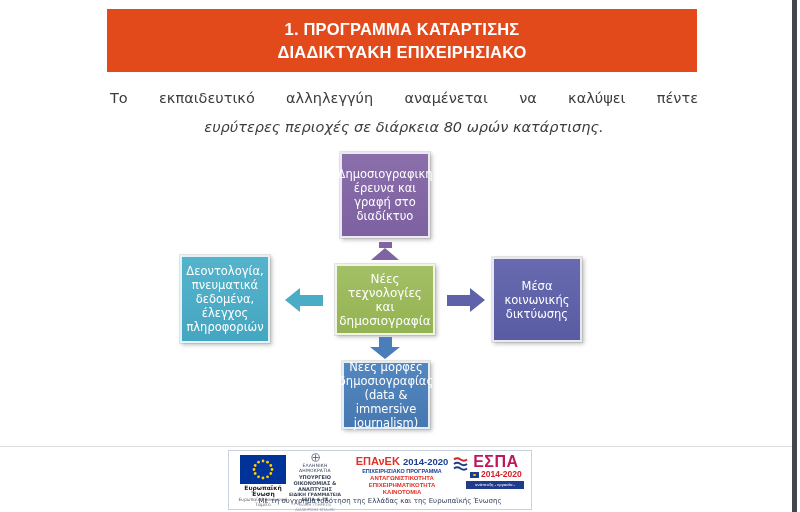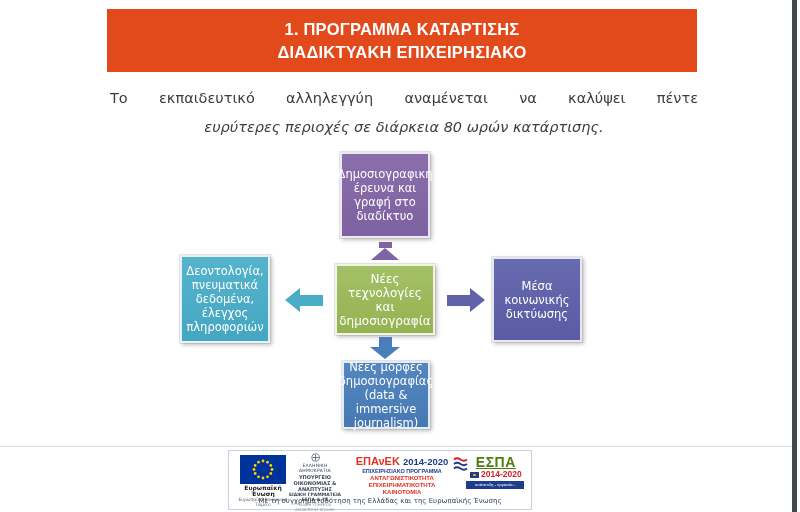--- a/index.html
+++ b/index.html
@@ -88,21 +88,21 @@
   .epanek-name  { color:#e03127; }
   .epanek-years { color:#1b3e94; font-size:9.5px; font-weight:bold; }
   .epanek-l2 { color:#1b3e94; font-size:5.5px; font-weight:bold; line-height:6.5px; margin-top:1px; }
   .epanek-l3, .epanek-l4, .epanek-l5 { color:#e03127; font-size:6px; font-weight:bold; line-height:7px; }
 
   .espa-block { position:absolute; left:224px; top:4px; width:76px;
     font-family:"Liberation Sans", sans-serif; }
   .espa-top { display:flex; align-items:flex-start; }
   .espa-waves { margin-top:1px; }
   .espa-main { margin-left:2px; text-align:center; }
-  .espa-name { font-size:14px; font-weight:bold; color:#4d7c0f; line-height:14px; letter-spacing:.5px;text-decoration:underline; }
+  .espa-name { font-size:16px; font-weight:bold; color:#be185d; line-height:14px; letter-spacing:.5px; }
   .espa-years-row { display:flex; align-items:center; justify-content:center; margin-top:1px; }
   .espa-mini-flag { width:9px; height:6px; background:#1f3c8c; position:relative; margin-right:2px; }
   .espa-mini-flag::after { content:""; position:absolute; left:3px; top:2px; width:3px; height:2px; background:#ffcc00; border-radius:50%; }
   .espa-years { font-size:8.5px; font-weight:bold; color:#d32027; line-height:9px; }
   .espa-band { margin-top:2px; margin-left:13px; width:58px; height:8px; background:#1f3c8c; color:#fff;
     font-size:4.3px; line-height:8px; text-align:center; }
 
   .cofinancing { position:absolute; left:0; bottom:4px; width:100%; text-align:center;
     font-size:7px; color:#33415c; }
 </style>

